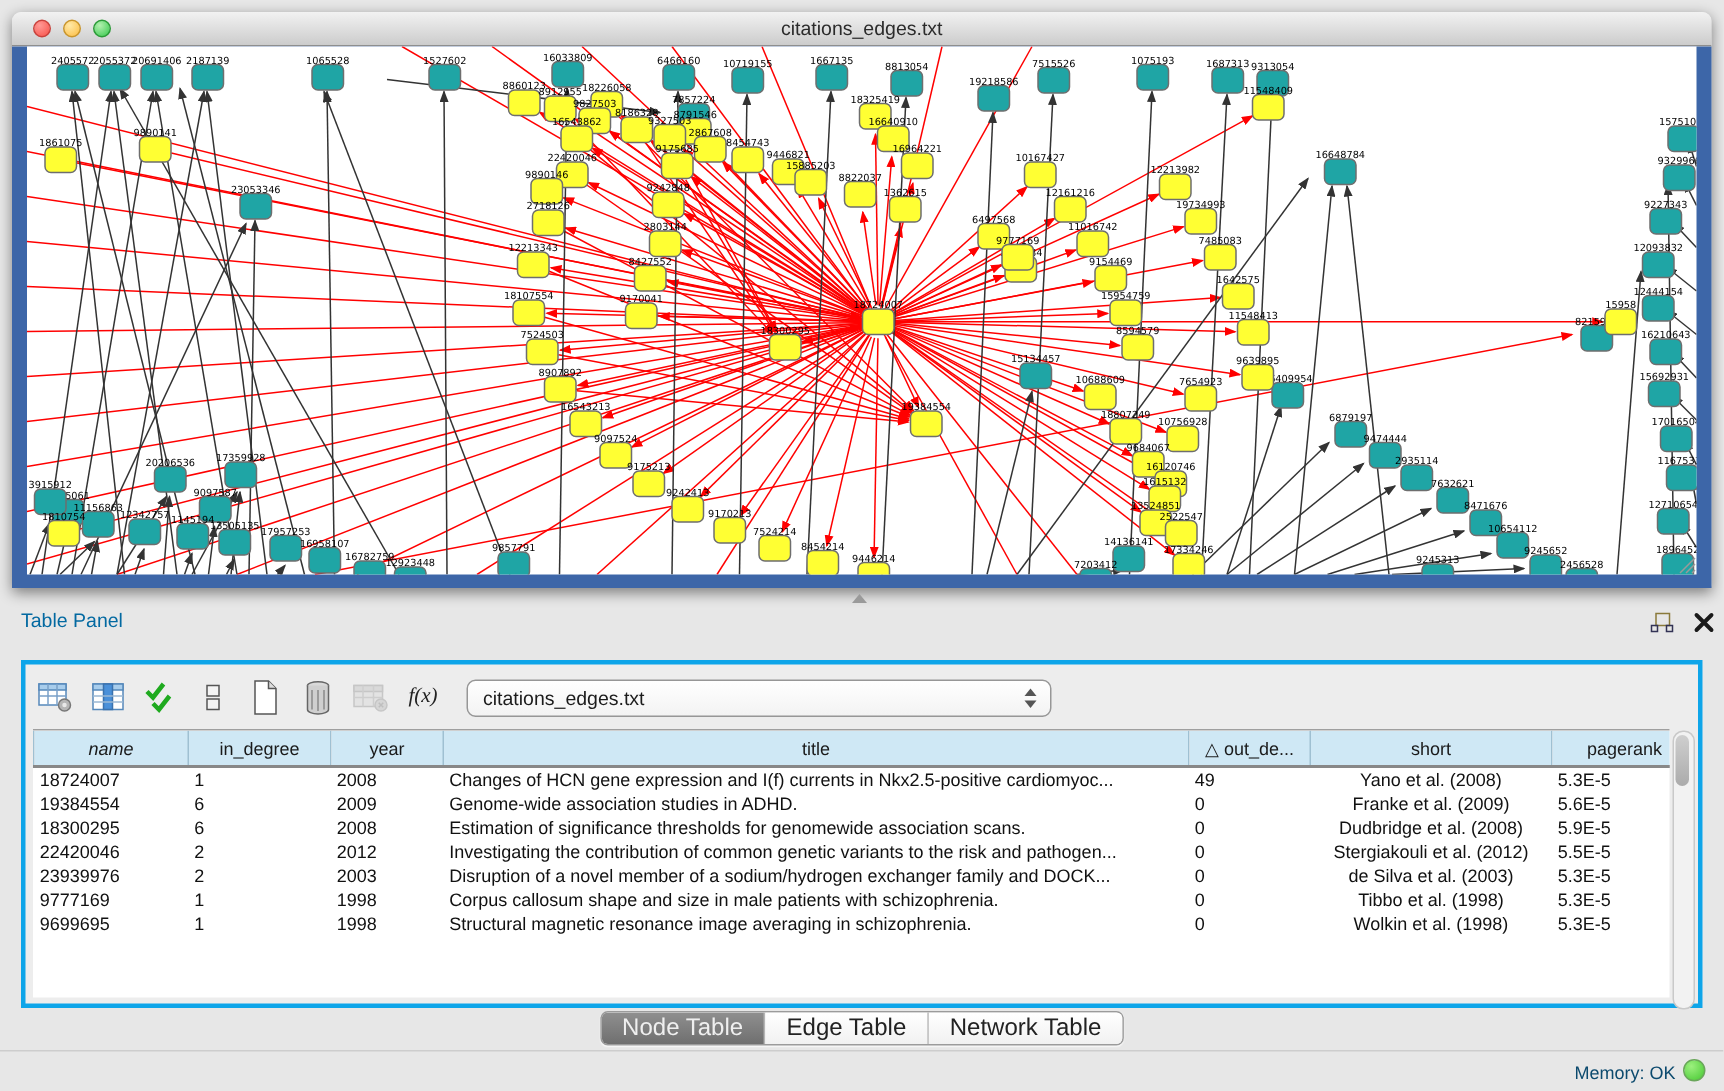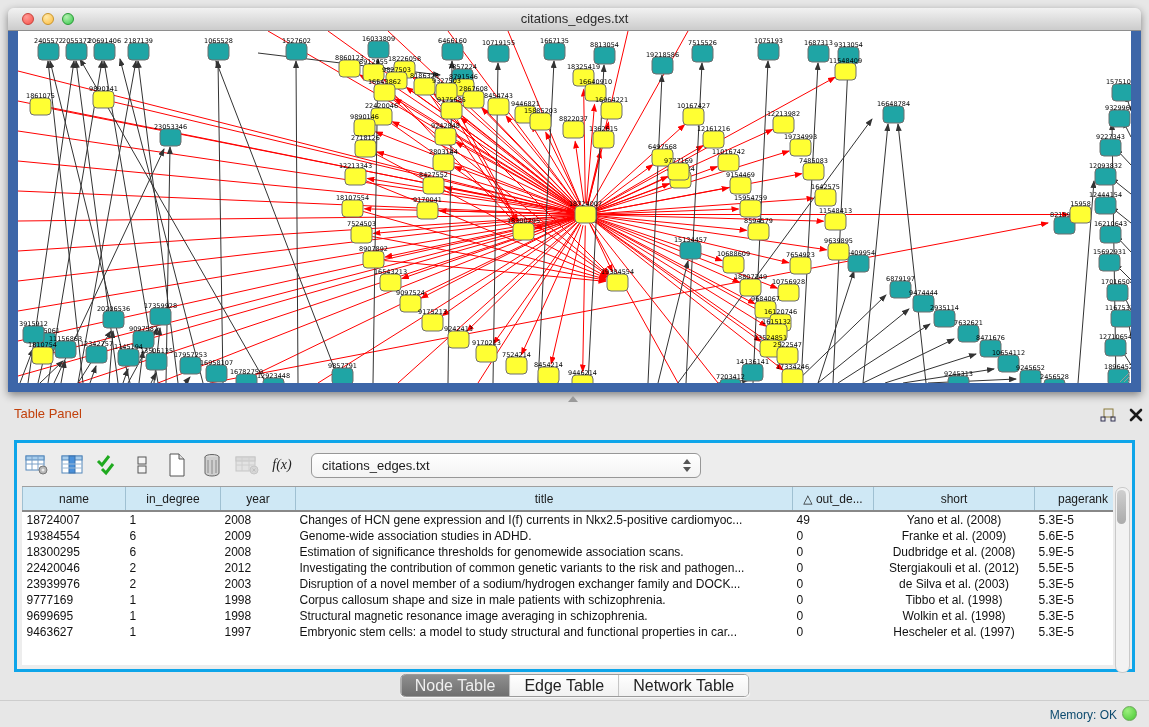--- a/index.html
+++ b/index.html
@@ -14,21 +14,21 @@
   .tl.grn{left:54px;background:radial-gradient(circle at 35% 30%,#b4f0b0,#35c84b);border:1px solid #2b9a37;}
   #win-title{position:absolute;left:0;right:0;top:3px;text-align:center;font-size:13px;color:#2b2b2b;}
   #win-body{position:absolute;left:0;top:23px;right:0;bottom:0;background:#3d66a8;}
   #net{position:absolute;left:10px;top:0;width:1113px;height:352px;background:#ffffff;display:block;}
   #grip{position:absolute;right:10px;top:338px;width:14px;height:14px;pointer-events:none;}
 
   
   #splitter{position:absolute;left:568px;top:396px;width:0;height:0;border-left:5px solid transparent;border-right:5px solid transparent;border-bottom:6px solid #9a9a9a;}
 
   
-  #tp-header{position:absolute;left:14px;top:406px;font-size:13px;color:#c2410c;}
+  #tp-header{position:absolute;left:14px;top:406px;font-size:13px;color:#0369a1;}
   #tp-float{position:absolute;left:1100px;top:408px;width:18px;height:16px;}
   #tp-close{position:absolute;left:1128px;top:407px;width:16px;height:16px;}
   #panel{position:absolute;left:14px;top:440px;width:1121px;height:232px;background:#ededed;border:3px solid #0ea5e9;box-sizing:border-box;}
   #toolbar{position:absolute;left:6px;top:5px;height:34px;display:flex;align-items:center;gap:7px;}
   .tbtn{width:28px;height:28px;border:none;background:transparent;padding:1px;display:flex;align-items:center;justify-content:center;}
   .fx{font-family:"Liberation Serif",serif;font-style:italic;font-size:14px;color:#222;}
   #combo{position:relative;margin-left:8px;width:388px;height:23px;border:1px solid #979797;border-radius:6px;background:linear-gradient(#ffffff,#f3f3f3);box-shadow:inset 0 1px 1px rgba(255,255,255,.8);}
   #combo .val{position:absolute;left:10px;top:4px;font-size:13px;color:#1c1c1c;}
   #combo .ud{position:absolute;right:9px;top:4px;width:9px;height:15px;}
   #combo .ud:before{content:"";position:absolute;left:1px;top:1px;border-left:4px solid transparent;border-right:4px solid transparent;border-bottom:5px solid #555;}
@@ -838,21 +838,21 @@
     <div id="combo">
       <span class="val">citations_edges.txt</span>
       <span class="ud"></span>
     </div>
   </div>
 
   <div id="tablewrap">
     <table>
       <thead>
           <tr id="hdr-row">
-            <th style="width: 100px;">name</th>
+            <th style="width: 100px; font-style: italic;">name</th>
             <th style="width: 92px;">in_degree</th>
             <th style="width: 72px;">year</th>
             <th style="width: 494px;">title</th>
             <th style="width: 78px;">△ out_de...</th>
             <th style="width: 158px;">short</th>
             <th style="width: 94px;">pagerank</th>
           </tr>
         </thead>
       <tbody id="body-rows">
           <tr>
@@ -911,29 +911,20 @@
           </tr>
           <tr>
             <td>9699695</td>
             <td>1</td>
             <td>1998</td>
             <td>Structural magnetic resonance image averaging in schizophrenia.</td>
             <td>0</td>
             <td class="c-short">Wolkin et al. (1998)</td>
             <td>5.3E-5</td>
           </tr>
-          <tr>
-            <td>9463627</td>
-            <td>1</td>
-            <td>1997</td>
-            <td>Embryonic stem cells: a model to study structural and functional properties in car...</td>
-            <td>0</td>
-            <td class="c-short">Hescheler et al. (1997)</td>
-            <td>5.3E-5</td>
-          </tr>
         </tbody>
     </table>
   </div>
   <div id="vscroll">
       <div id="vthumb"></div>
     </div>
 </div>
 
 <div id="tabs">
   <button class="tab sel">Node Table</button>

